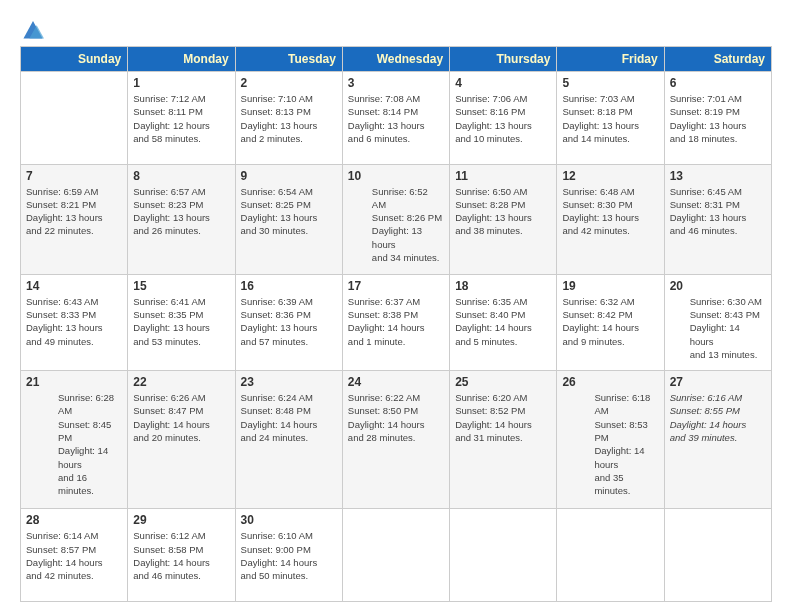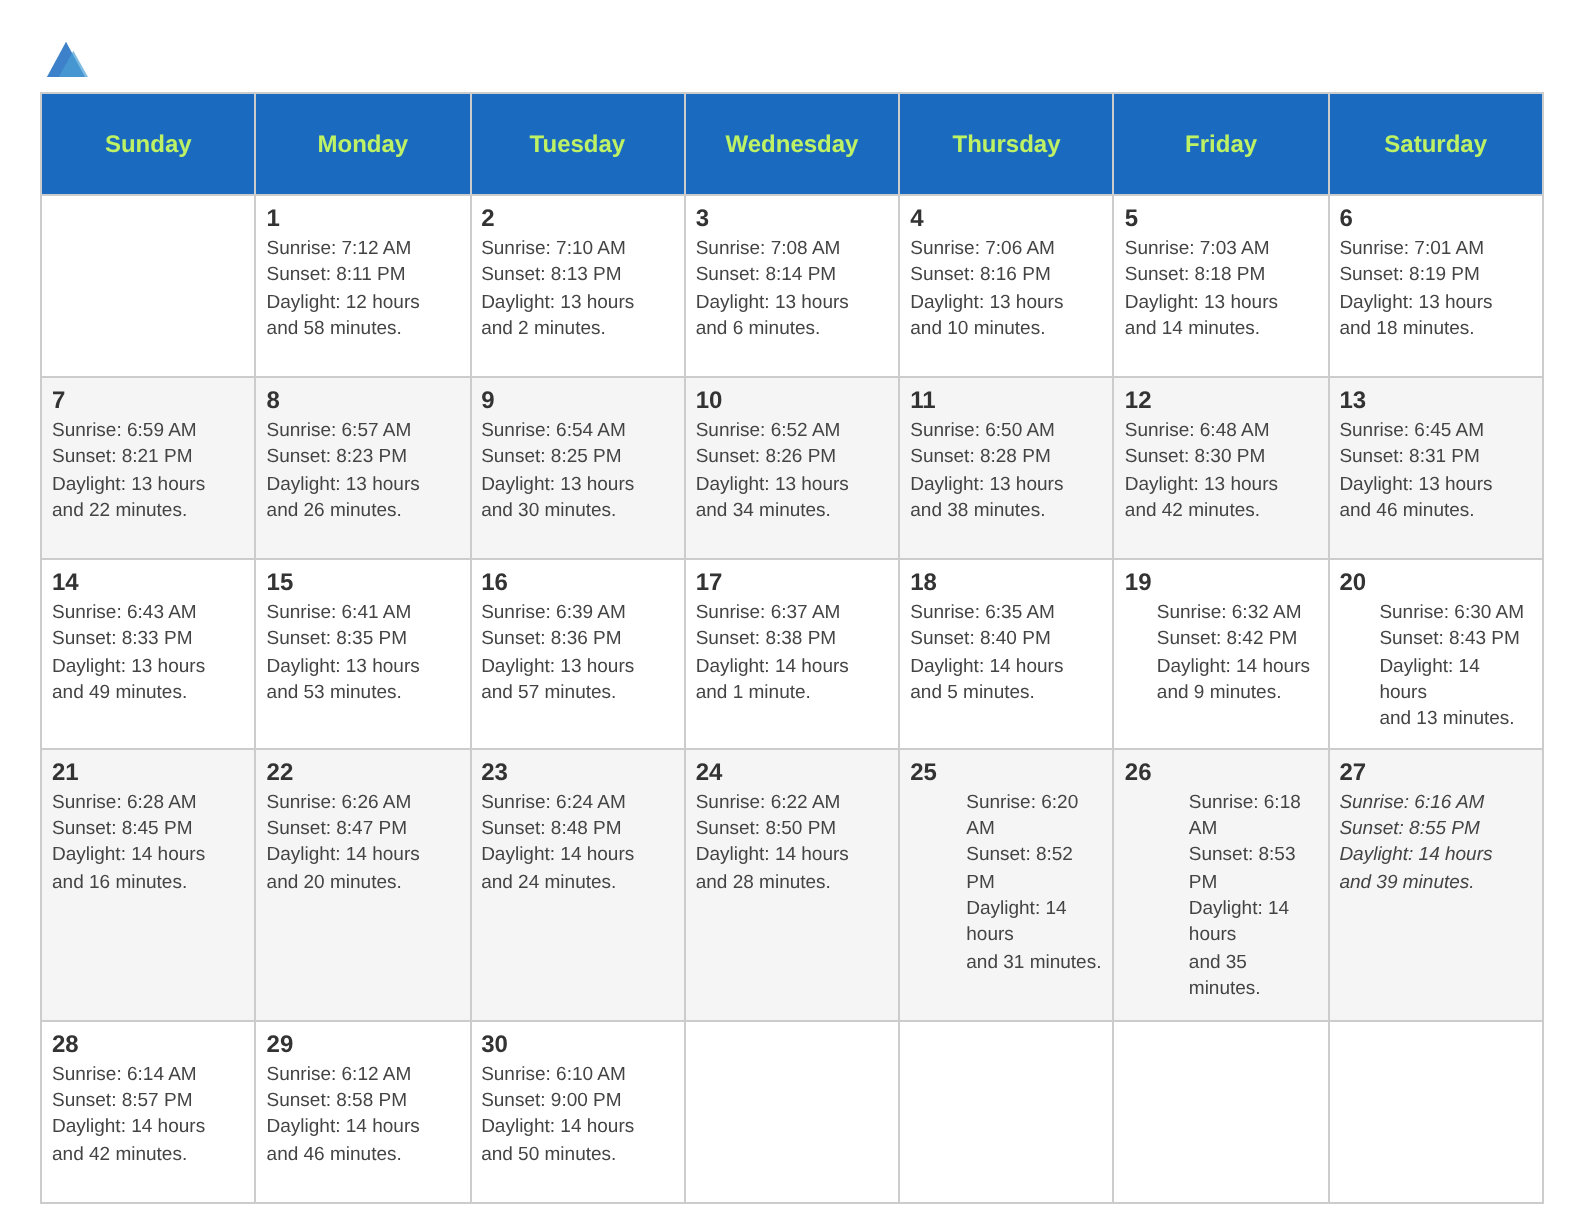--- a/index.html
+++ b/index.html
@@ -62,25 +62,25 @@
       color: #555;
       margin-top: 2px;
     }
     .calendar {
       width: 100%;
       border-collapse: collapse;
       flex: 1;
     }
     .calendar th {
       background-color: #1a6bbf;
-      color: #bef264;
+      color: #fef9c3;
       font-size: 12px;
       font-weight: bold;
-      padding: 18px 6px;
-      text-align: center;
+      padding: 5px 6px;
+      text-align: right;
       border: 1px solid #ccc;
     }
     .calendar td {
       border: 1px solid #ccc;
       vertical-align: top;
       padding: 4px 5px;
       width: calc(100% / 7);
       font-size: 10px;
       color: #333;
       background: #fff;
@@ -201,21 +201,21 @@
           </td>
           <td>
             <span class="day-number">9</span>
             <div class="day-info" style="white-space: pre-line;">Sunrise: 6:54 AM
 Sunset: 8:25 PM
 Daylight: 13 hours
 and 30 minutes.</div>
           </td>
           <td>
             <span class="day-number">10</span>
-            <div class="day-info" style="white-space: pre-line;">Sunrise: 6:52 AM
+            <div class="day-info" style="white-space: pre-line; margin-left: 24px;">Sunrise: 6:52 AM
 Sunset: 8:26 PM
 Daylight: 13 hours
 and 34 minutes.</div>
           </td>
           <td>
             <span class="day-number">11</span>
             <div class="day-info" style="white-space: pre-line;">Sunrise: 6:50 AM
 Sunset: 8:28 PM
 Daylight: 13 hours
 and 38 minutes.</div>
@@ -266,37 +266,37 @@
           </td>
           <td>
             <span class="day-number">18</span>
             <div class="day-info" style="white-space: pre-line;">Sunrise: 6:35 AM
 Sunset: 8:40 PM
 Daylight: 14 hours
 and 5 minutes.</div>
           </td>
           <td>
             <span class="day-number">19</span>
-            <div class="day-info" style="white-space: pre-line; margin-left: 16px;">Sunrise: 6:32 AM
+            <div class="day-info" style="white-space: pre-line;">Sunrise: 6:32 AM
 Sunset: 8:42 PM
 Daylight: 14 hours
 and 9 minutes.</div>
           </td>
           <td>
             <span class="day-number">20</span>
             <div class="day-info" style="white-space: pre-line; margin-left: 20px;">Sunrise: 6:30 AM
 Sunset: 8:43 PM
 Daylight: 14 hours
 and 13 minutes.</div>
           </td>
         </tr>
         <tr>
           <td>
             <span class="day-number">21</span>
-            <div class="day-info" style="white-space: pre-line;">Sunrise: 6:28 AM
+            <div class="day-info" style="white-space: pre-line; margin-left: 32px;">Sunrise: 6:28 AM
 Sunset: 8:45 PM
 Daylight: 14 hours
 and 16 minutes.</div>
           </td>
           <td>
             <span class="day-number">22</span>
             <div class="day-info" style="white-space: pre-line;">Sunrise: 6:26 AM
 Sunset: 8:47 PM
 Daylight: 14 hours
 and 20 minutes.</div>
@@ -310,21 +310,21 @@
           </td>
           <td>
             <span class="day-number">24</span>
             <div class="day-info" style="white-space: pre-line;">Sunrise: 6:22 AM
 Sunset: 8:50 PM
 Daylight: 14 hours
 and 28 minutes.</div>
           </td>
           <td>
             <span class="day-number">25</span>
-            <div class="day-info" style="white-space: pre-line; margin-left: 28px;">Sunrise: 6:20 AM
+            <div class="day-info" style="white-space: pre-line;">Sunrise: 6:20 AM
 Sunset: 8:52 PM
 Daylight: 14 hours
 and 31 minutes.</div>
           </td>
           <td>
             <span class="day-number">26</span>
             <div class="day-info" style="white-space: pre-line; margin-left: 32px;">Sunrise: 6:18 AM
 Sunset: 8:53 PM
 Daylight: 14 hours
 and 35 minutes.</div>

